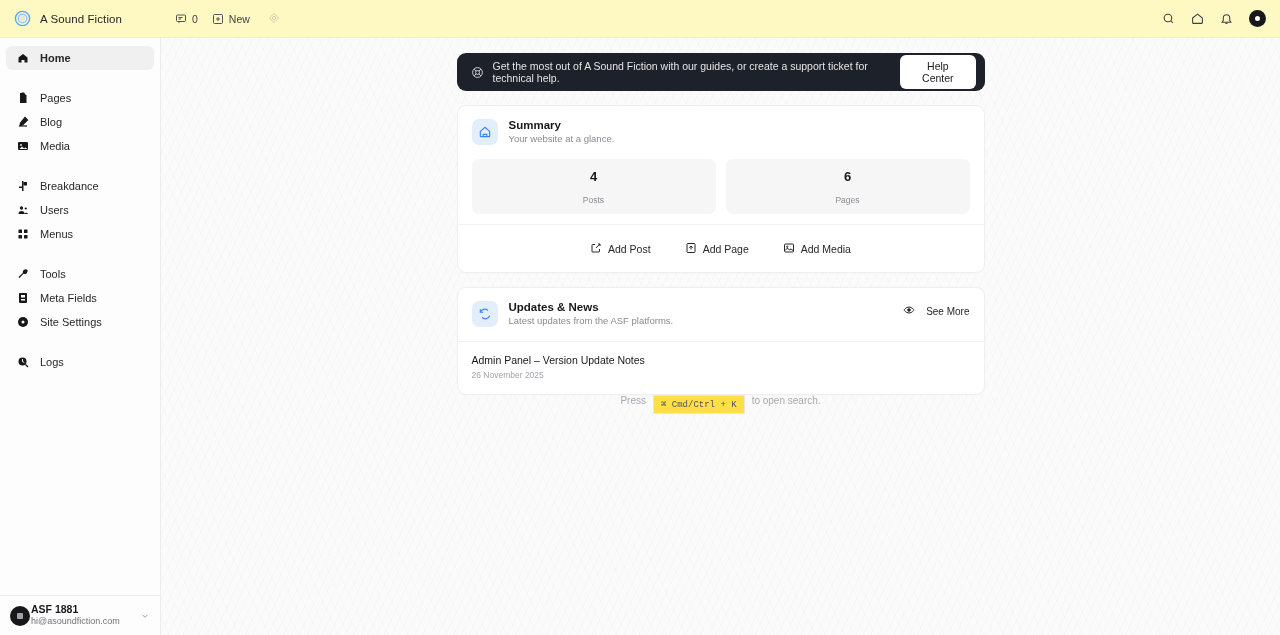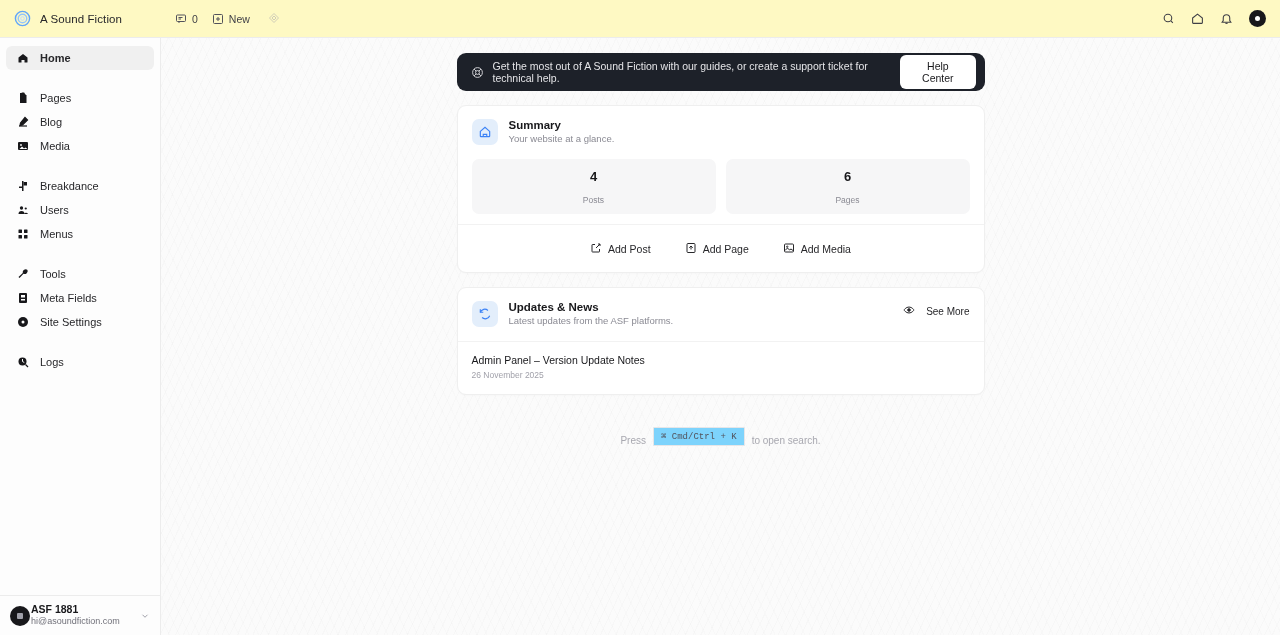--- a/index.html
+++ b/index.html
@@ -131,25 +131,25 @@
   .action {
     display: flex; align-items: center; gap: 6px;
     font-size: 10.5px; color: #27272a; cursor: pointer;
   }
 
   .news-list { border-top: 1px solid #f2f2f2; margin-top: 14px; padding: 12px 14px 14px; }
   .news-title { font-size: 10.5px; color: #18181b; cursor: pointer; }
   .news-date { font-size: 8.5px; color: #a1a1aa; margin-top: 4px; }
 
   .search-hint {
-    display: flex; align-items: flex-end; justify-content: center; gap: 7px;
-    margin-top: 32px; font-size: 10px; color: #a8a8b0;
+    display: flex; align-items: flex-start; justify-content: center; gap: 7px;
+    font-size: 10px; color: #a8a8b0;
   }
   .kbd {
-    background: #7dd3fc; border: 1px solid #e6e6e8; border-radius: 1px;
+    background: #fde047; border: 1px solid #e6e6e8; border-radius: 1px;
     padding: 3px 7px; font-family: "Liberation Mono", monospace;
     font-size: 9px; color: #52525b;
   }
 </style>
 </head>
 <body>
 
 <div class="topbar">
   <div class="brand">
     <span class="brand-logo">

